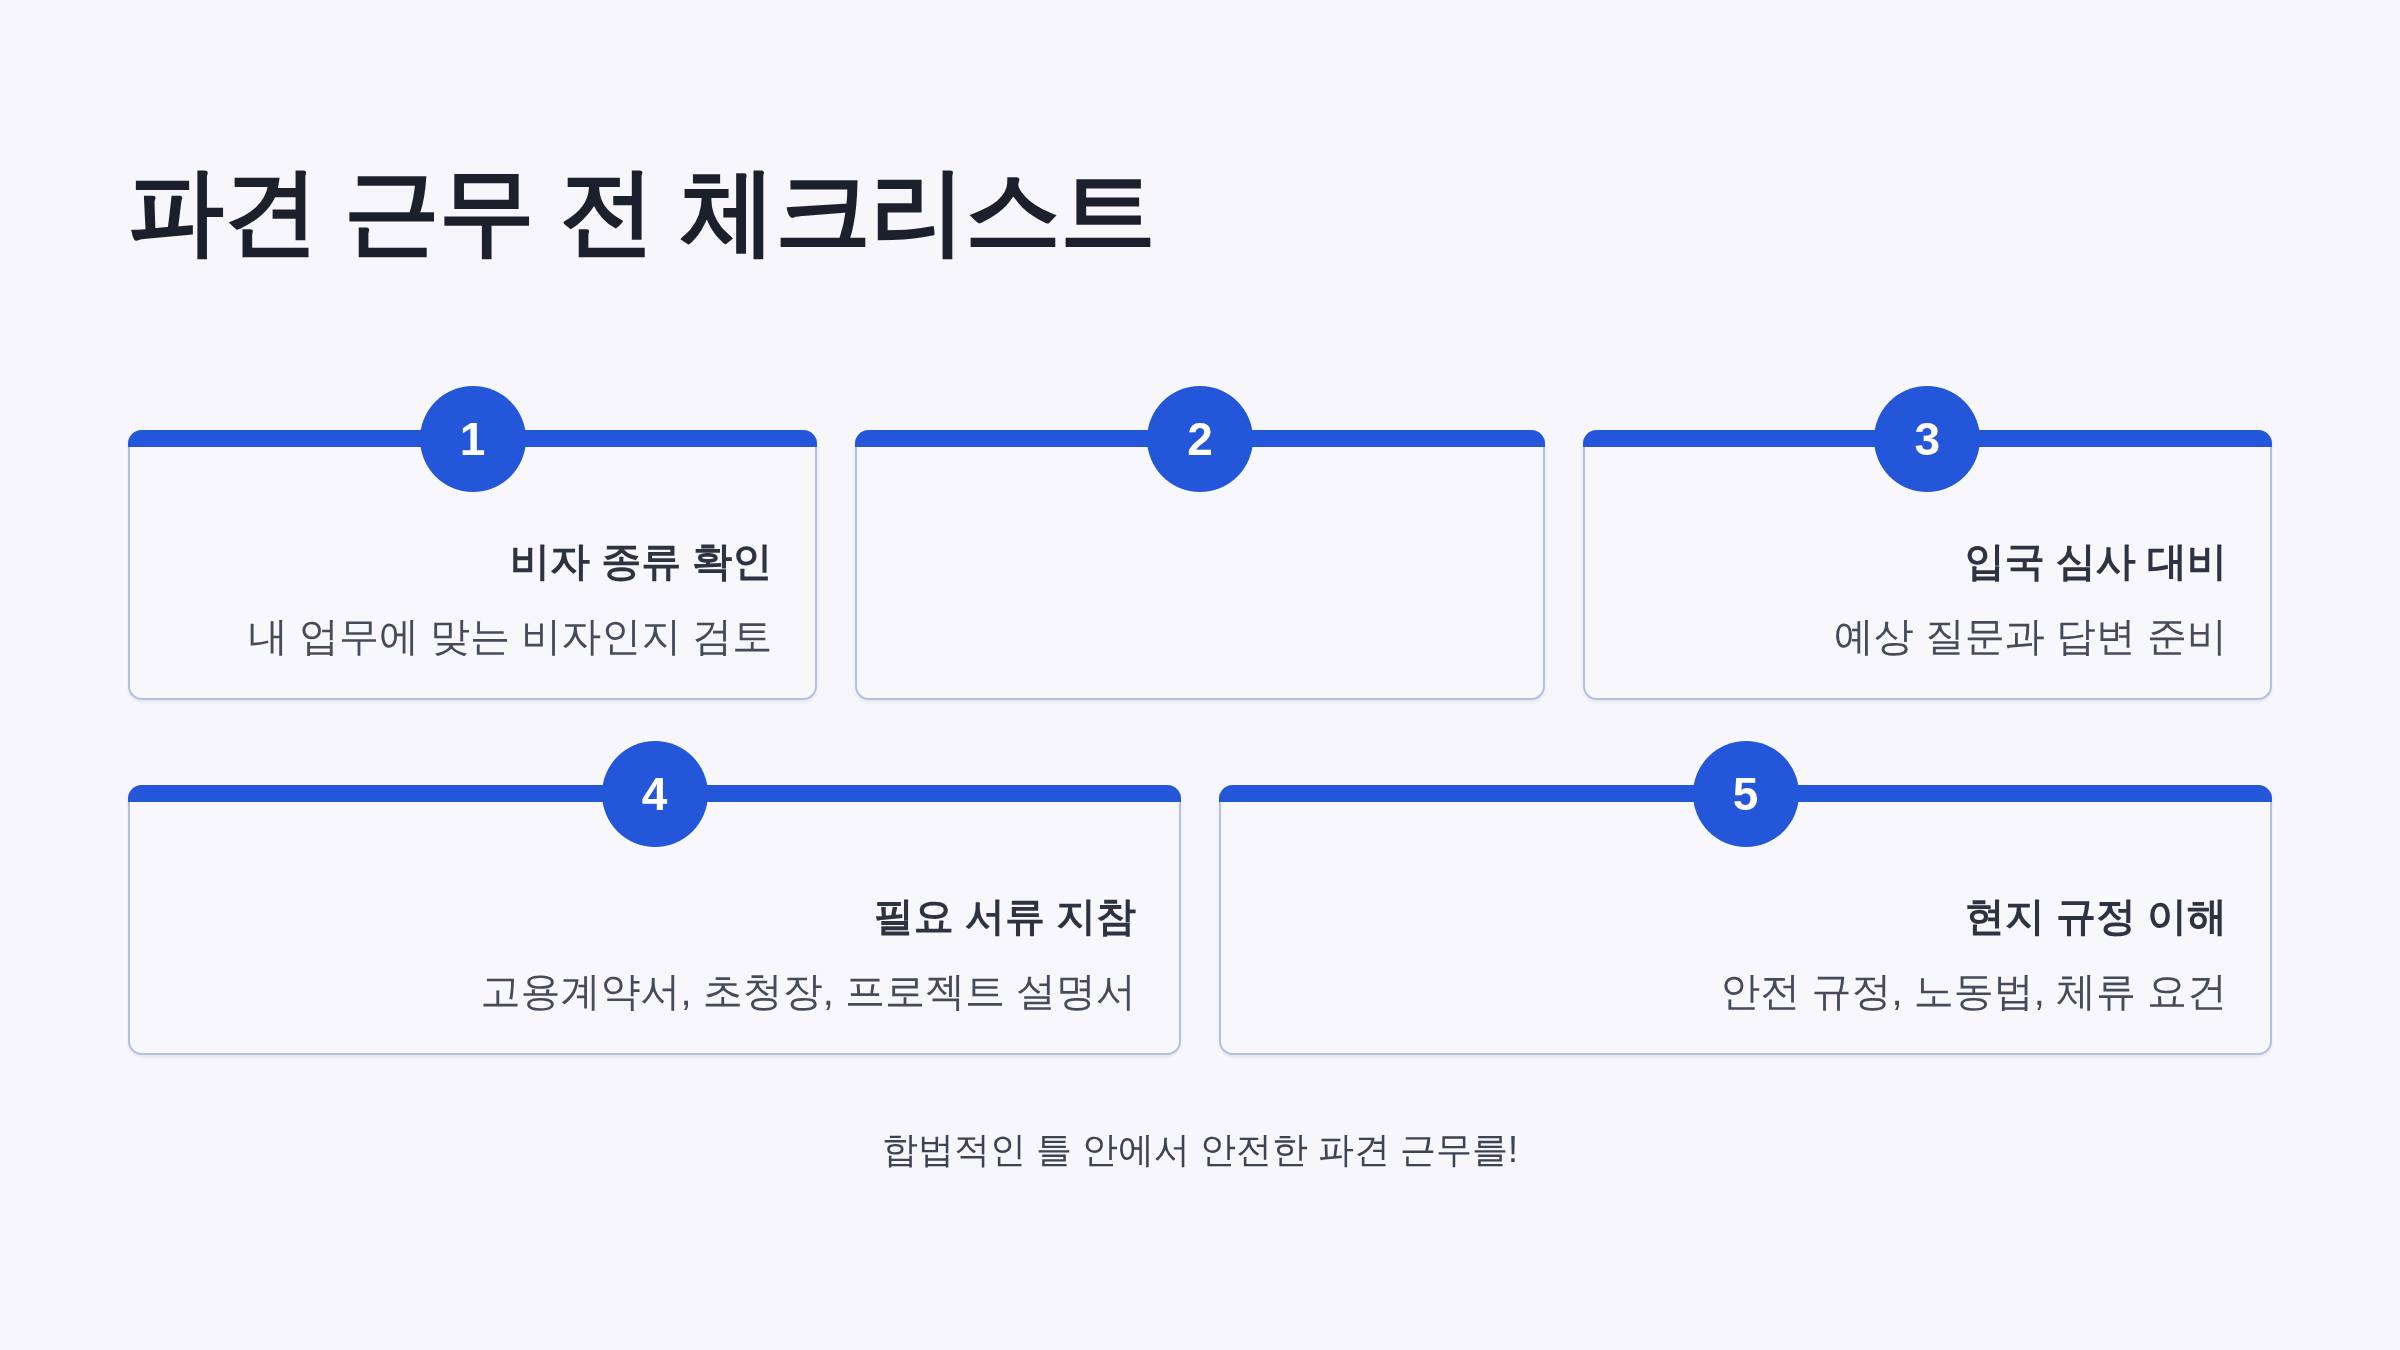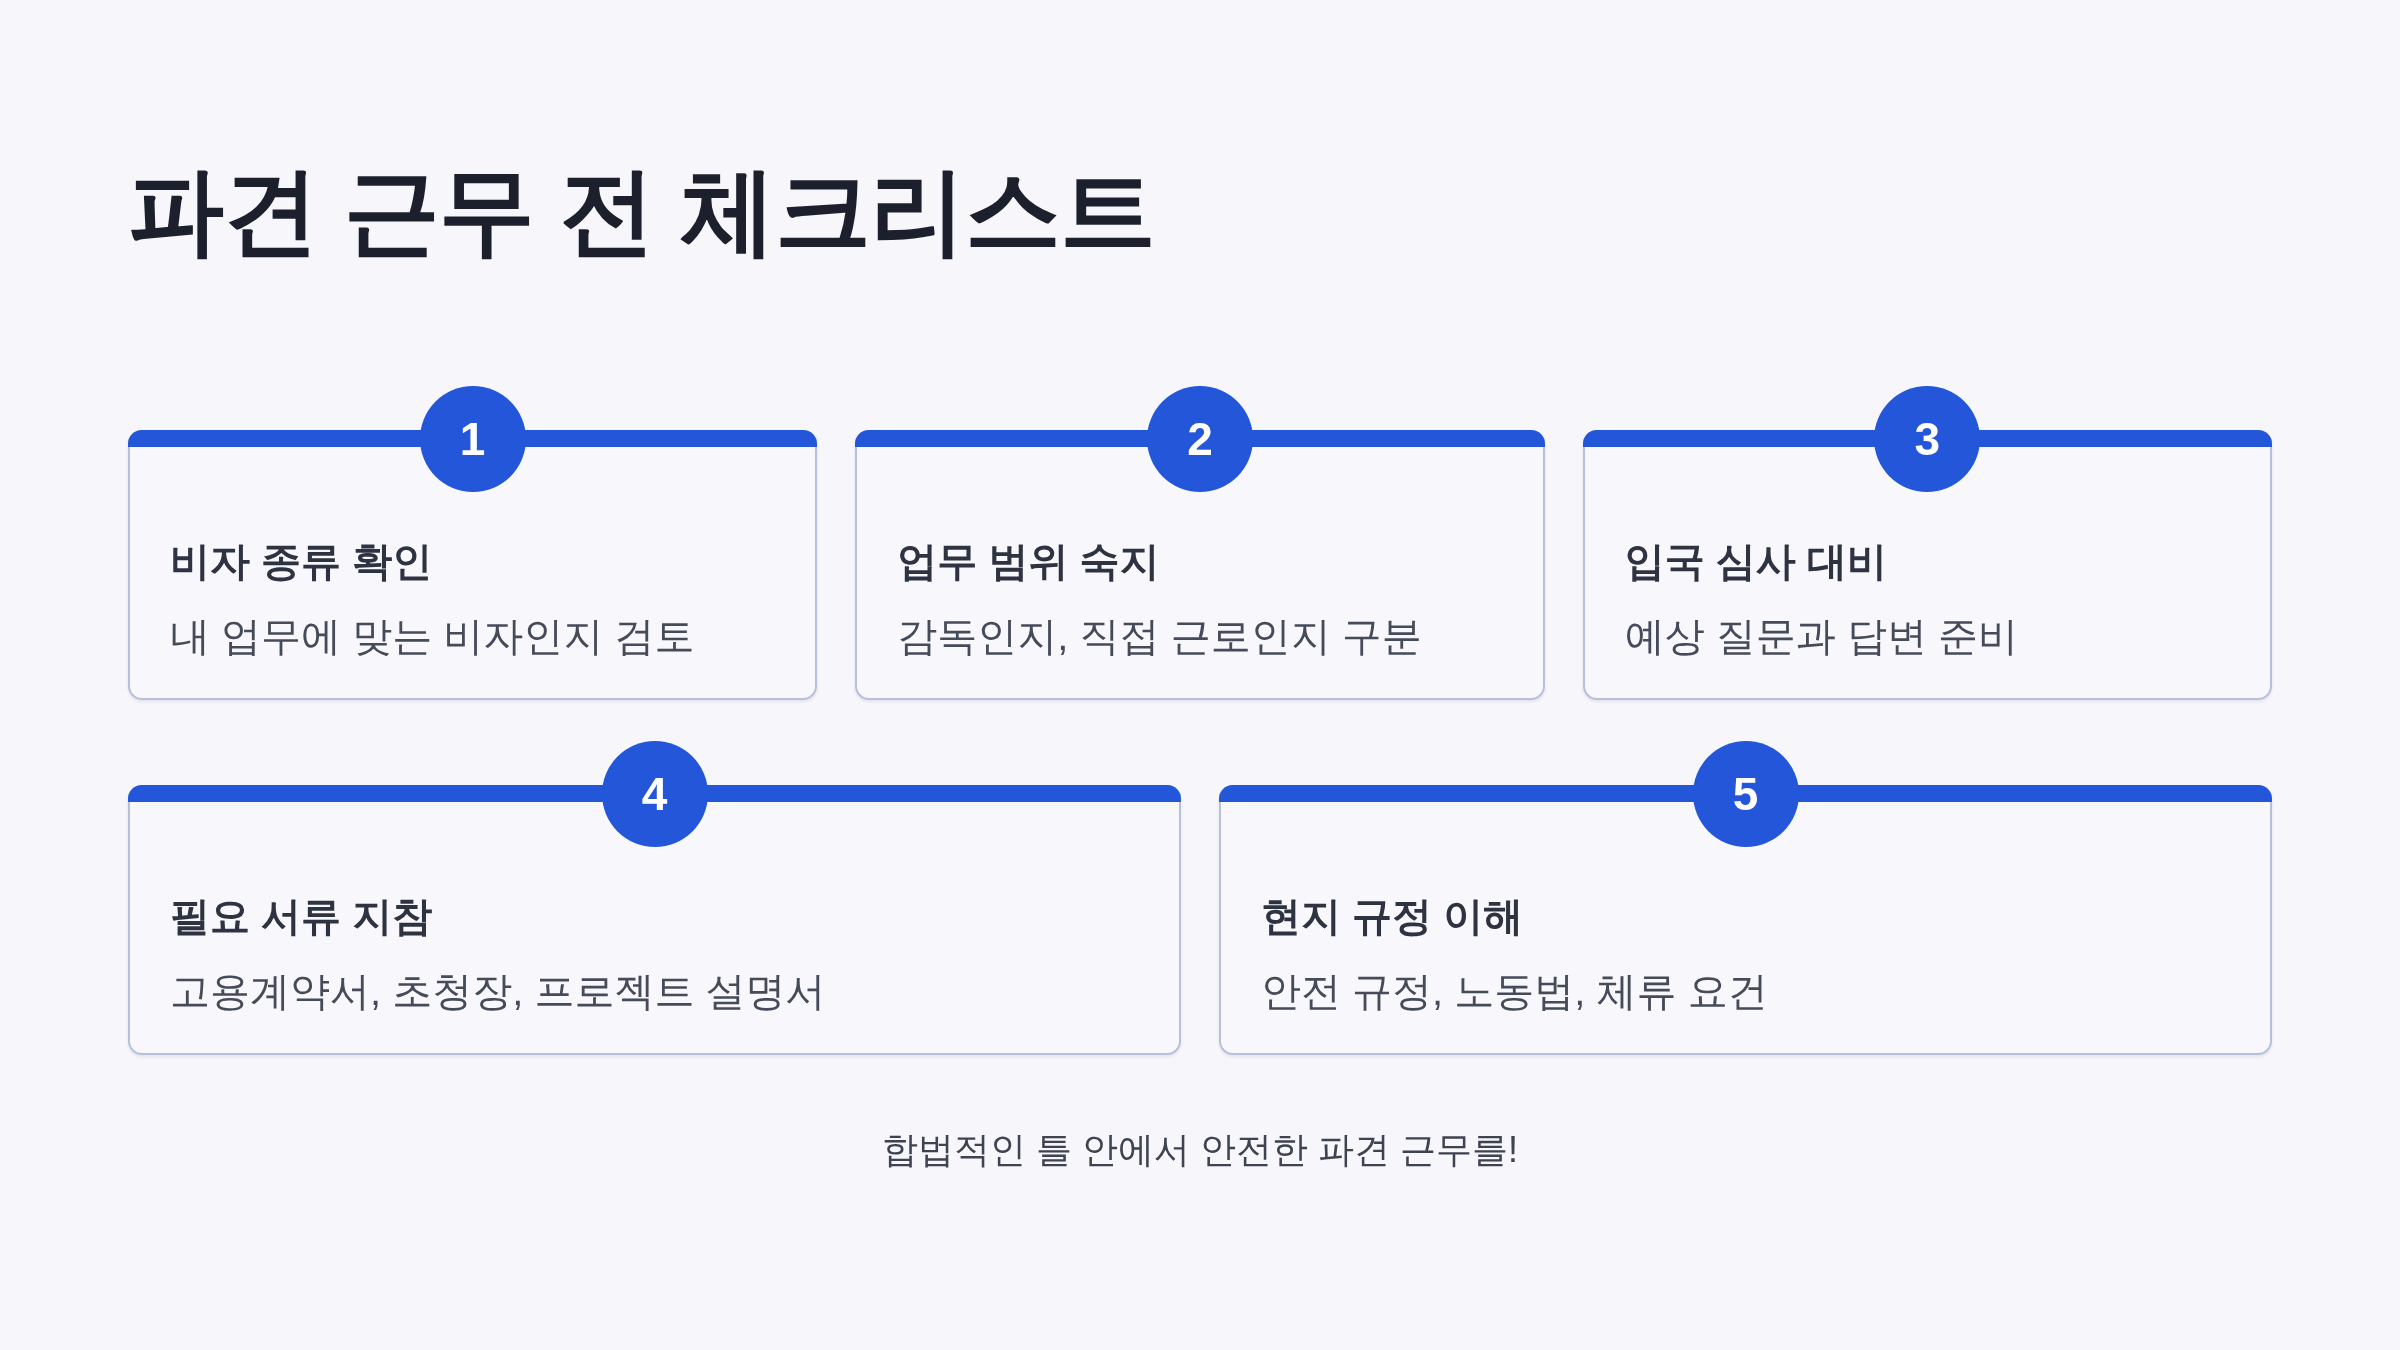--- a/index.html
+++ b/index.html
@@ -56,21 +56,22 @@
     border-radius: 50%;
     background: #2356d8;
     display: flex;
     align-items: center;
     justify-content: center;
     color: #ffffff;
     font-size: 46px;
     font-weight: 600;
   }
   .card-body {
-    padding: 104px 28px 0 40px;
+    padding: 104px 43px 0 40px;
+    text-align: right;
   }
   .card-title {
     font-size: 40px;
     line-height: 1.25;
     font-weight: 600;
     color: #2e3342;
     margin-bottom: 26px;
   }
   .card-desc {
     font-size: 40px;
@@ -104,24 +105,20 @@
         <h2 class="card-title">비자 종류 확인</h2>
         <p class="card-desc">내 업무에 맞는 비자인지 검토</p>
       </div>
     </section>
 
     <section class="card">
       <div class="card-bar"></div>
       <div class="step-circle">
         <span>2</span>
       </div>
-      <div class="card-body">
-        <h2 class="card-title">업무 범위 숙지</h2>
-        <p class="card-desc">감독인지, 직접 근로인지 구분</p>
-      </div>
     </section>
 
     <section class="card">
       <div class="card-bar"></div>
       <div class="step-circle">
         <span>3</span>
       </div>
       <div class="card-body">
         <h2 class="card-title">입국 심사 대비</h2>
         <p class="card-desc">예상 질문과 답변 준비</p>

